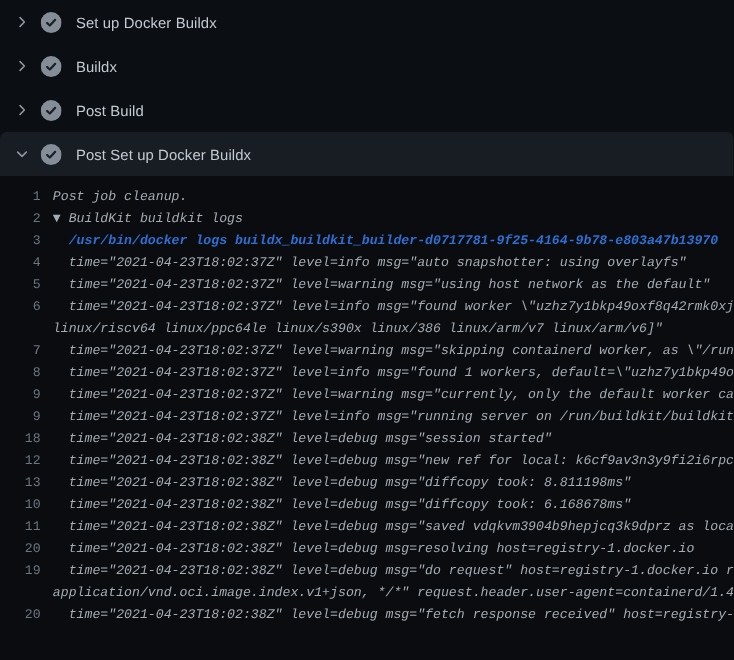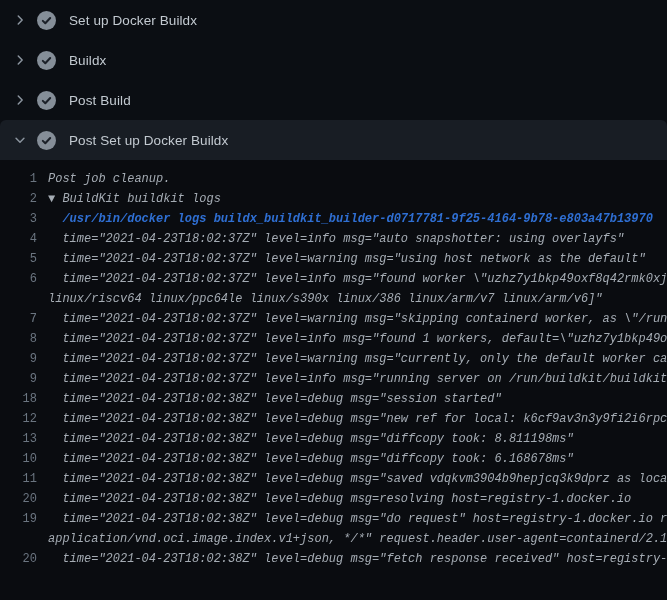--- a/index.html
+++ b/index.html
@@ -229,21 +229,21 @@
     <span class="txt">  time="2021-04-23T18:02:38Z" level=debug msg=resolving host=registry-1.docker.io</span>
   </div>
 
   <div class="log-line">
     <span class="num">19</span>
     <span class="txt">  time="2021-04-23T18:02:38Z" level=debug msg="do request" host=registry-1.docker.io r</span>
   </div>
 
   <div class="log-line continuation">
     <span class="num"></span>
-    <span class="txt">application/vnd.oci.image.index.v1+json, */*" request.header.user-agent=containerd/2.1</span>
+    <span class="txt">application/vnd.oci.image.index.v1+json, */*" request.header.user-agent=containerd/1.4</span>
   </div>
 
   <div class="log-line">
     <span class="num">20</span>
     <span class="txt">  time="2021-04-23T18:02:38Z" level=debug msg="fetch response received" host=registry-</span>
   </div>
 </div>
 </div>
 
 </body></html>

